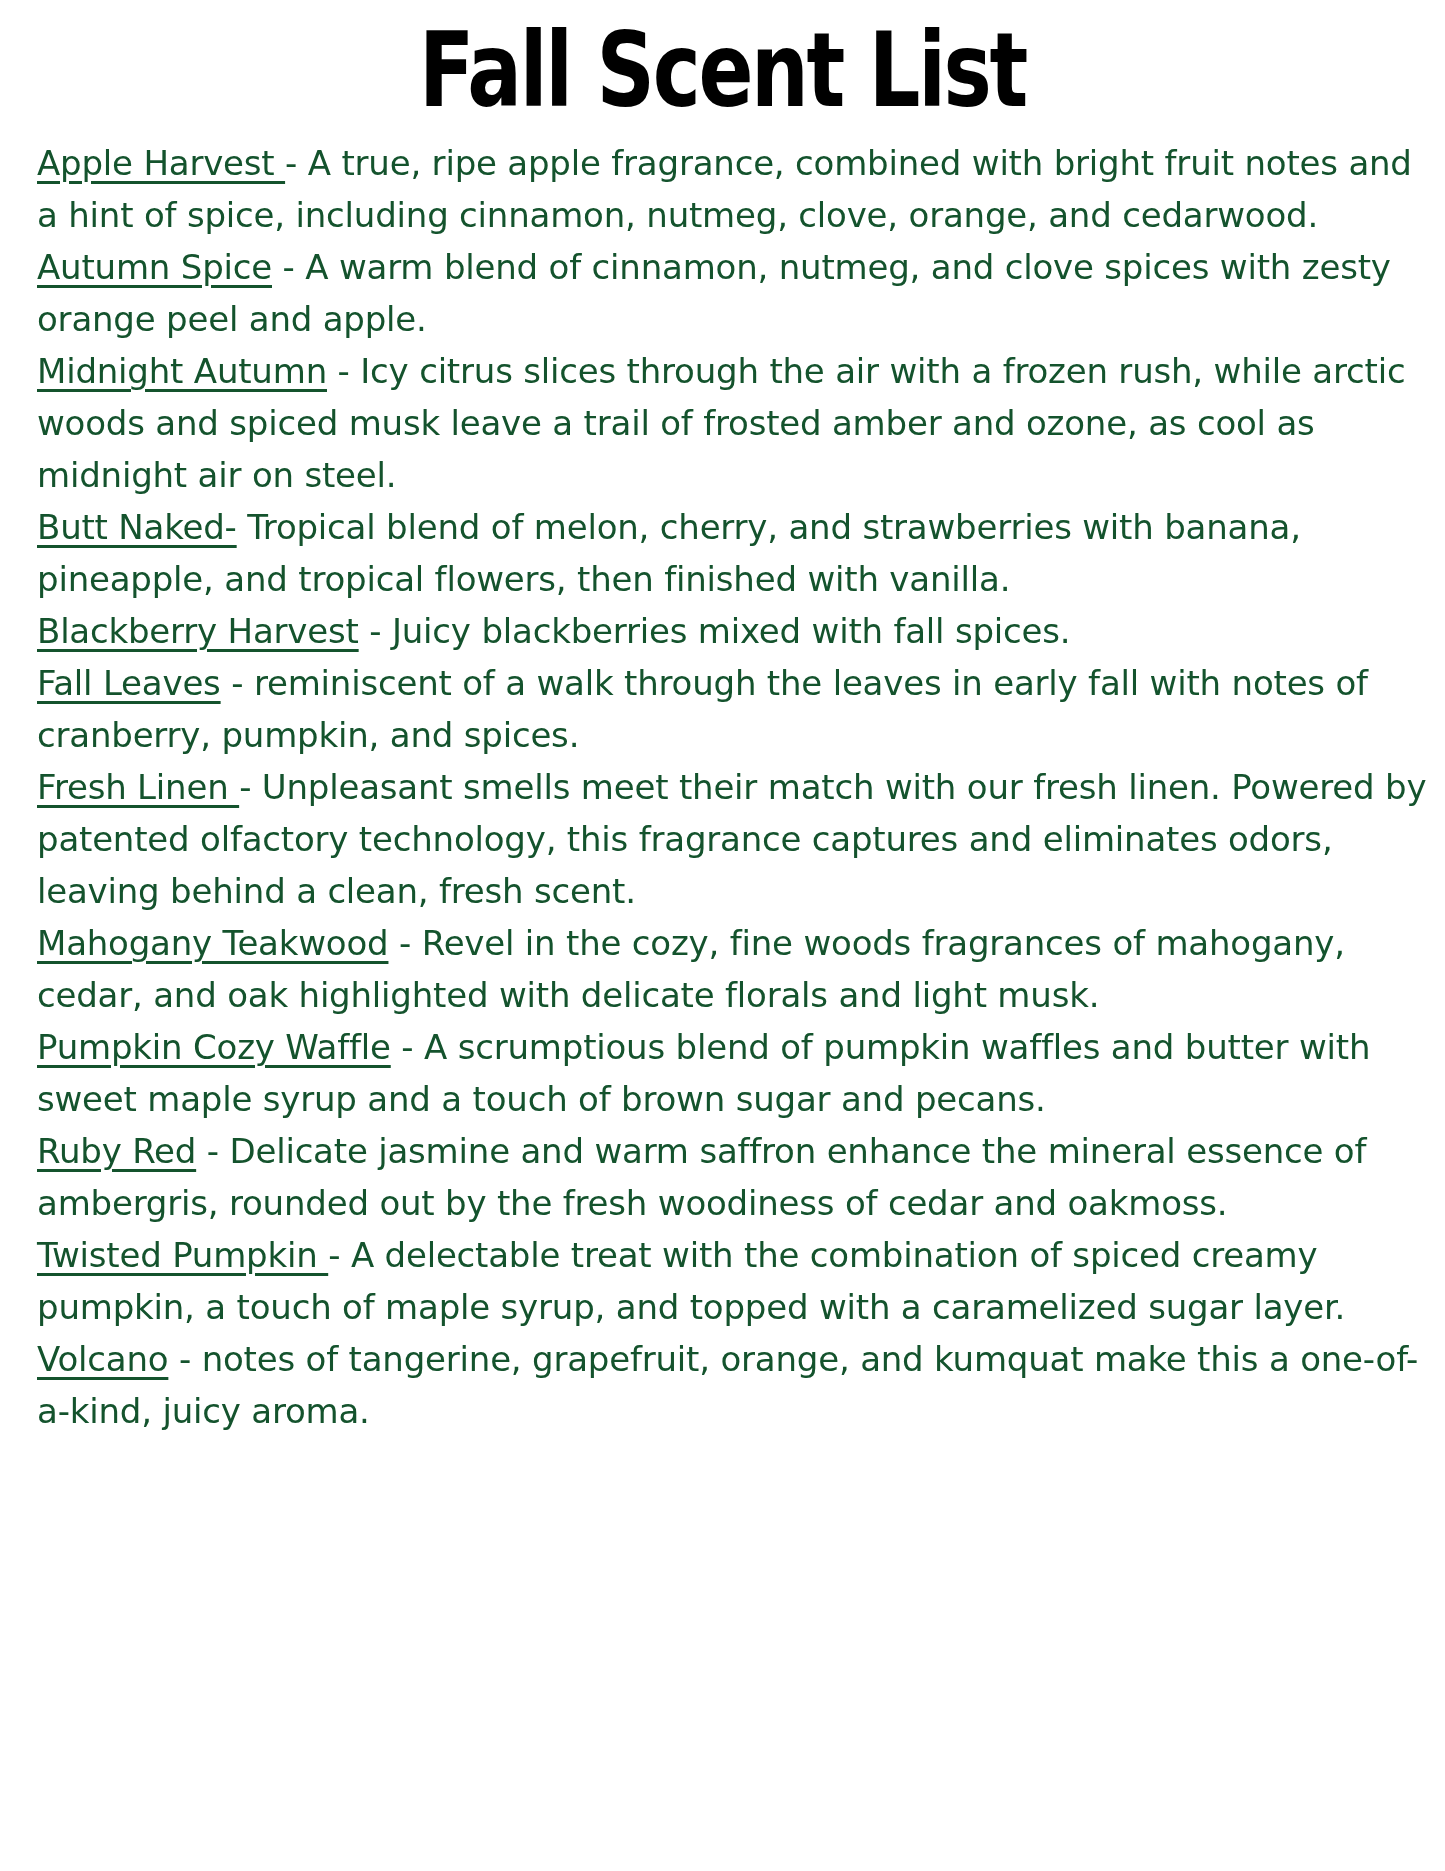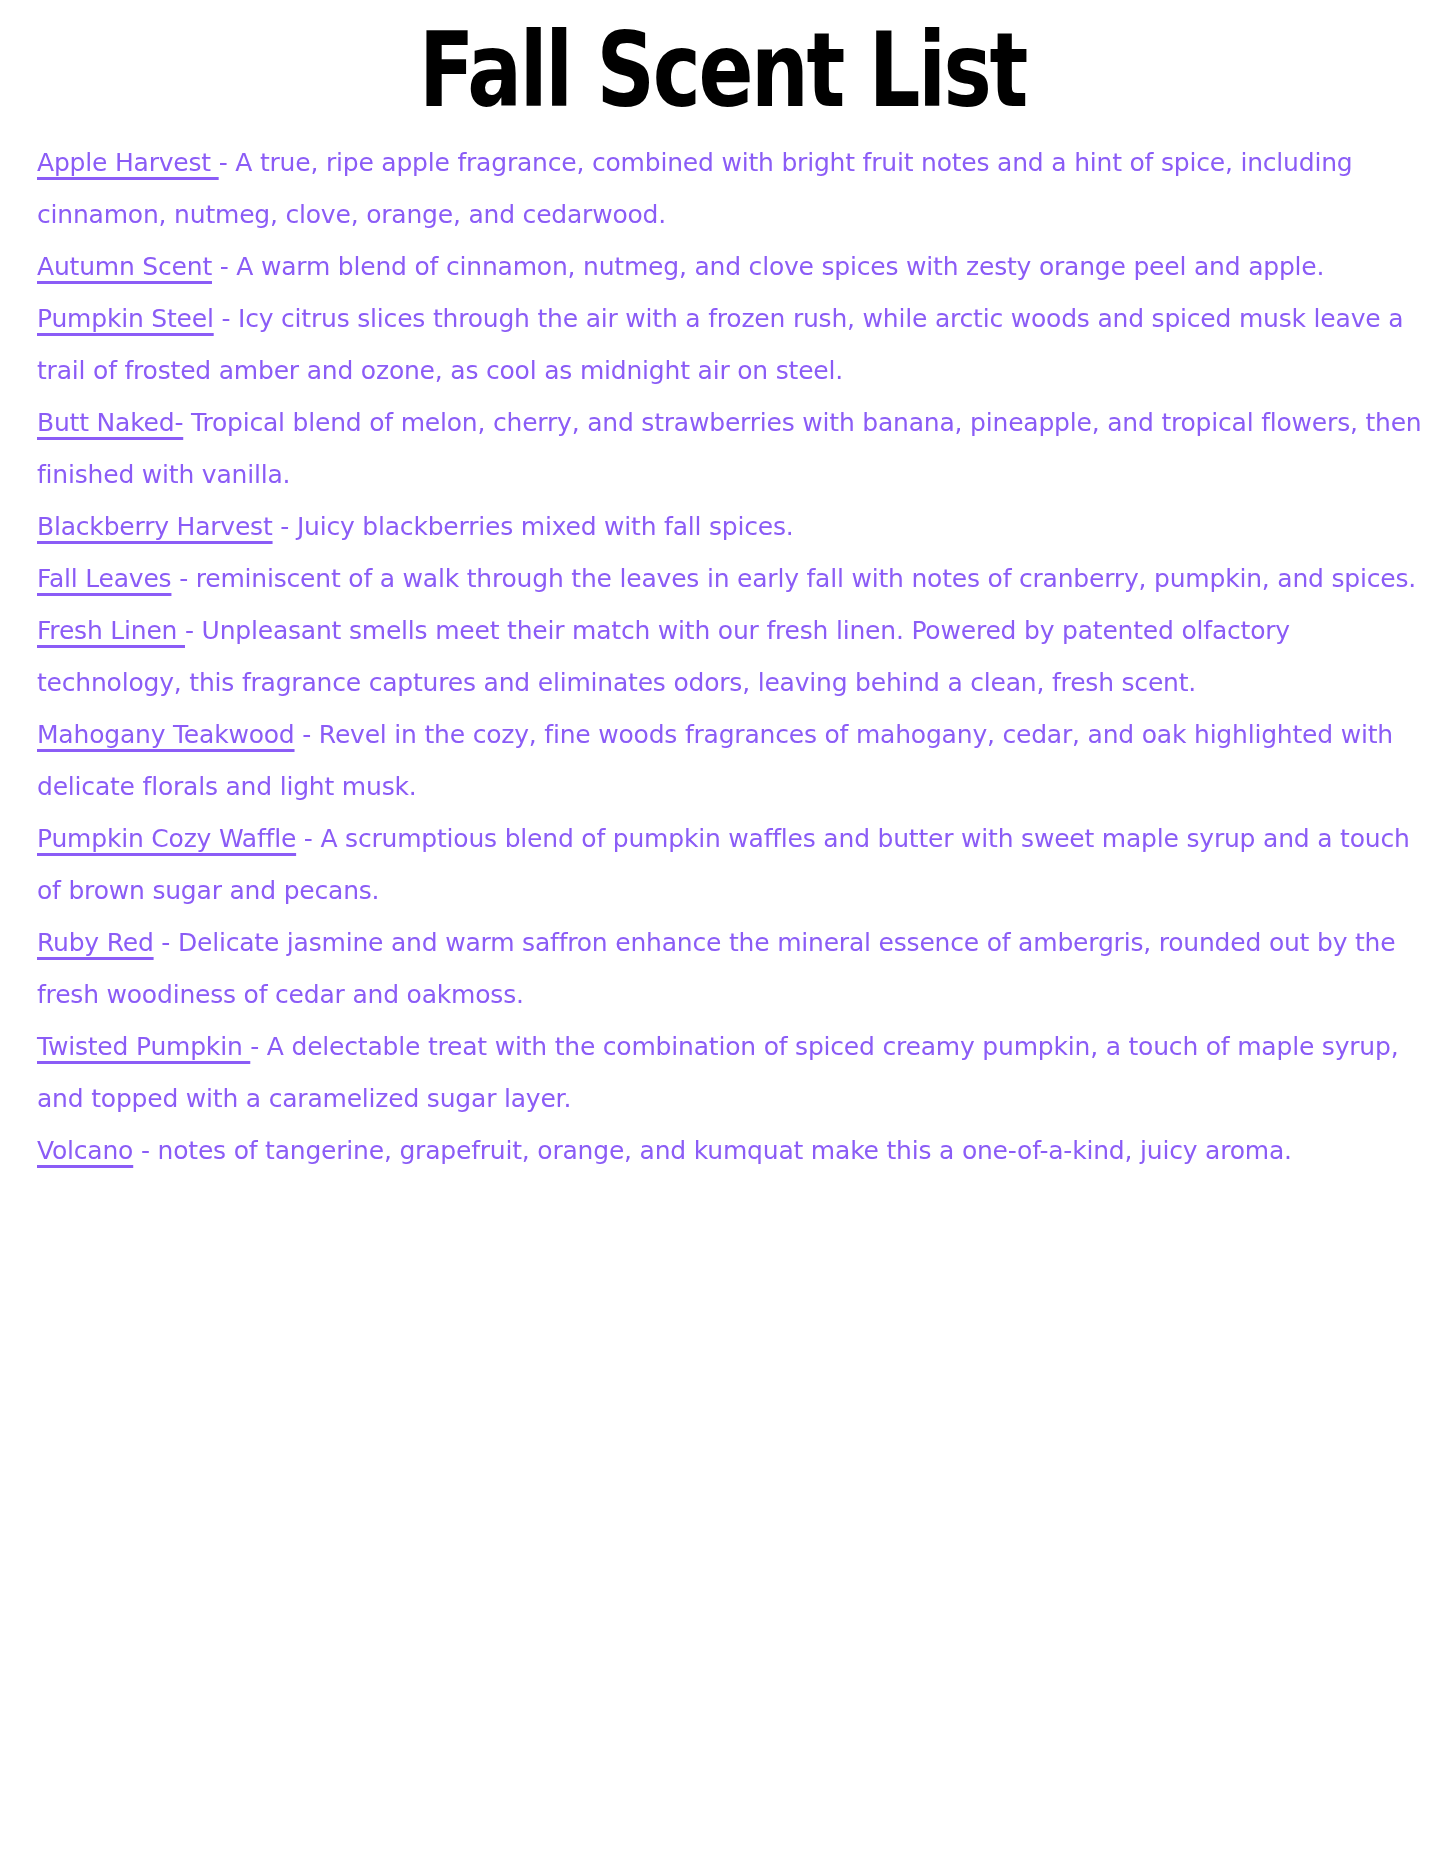--- a/index.html
+++ b/index.html
@@ -24,23 +24,23 @@
     line-height: 1.05;
     letter-spacing: -3px;
     color: #000000;
     transform: scaleX(0.78);
     transform-origin: 50% 50%;
     white-space: nowrap;
   }
   .scent-list {
     margin: 12px 16px 0 37px;
     font-family: "DejaVu Sans", sans-serif;
-    font-size: 25px;
+    font-size: 34px;
     line-height: 52px;
-    color: #8b5cf6;
+    color: #14532d;
     letter-spacing: -0.2px;
   }
   .scent-entry {
     margin: 0;
     padding: 0;
     white-space: pre-wrap;
   }
   .scent-name {
     text-decoration: underline;
     text-decoration-thickness: 3px;
@@ -48,25 +48,25 @@
   }
 </style>
 </head>
 <body>
 
 <div class="page">
   <h1 class="page-title">Fall Scent List</h1>
   <div class="scent-list">
   <p class="scent-entry"><span class="scent-name">Apple Harvest </span><span class="scent-description">- A true, ripe apple fragrance, combined with bright fruit notes and a hint of spice, including cinnamon, nutmeg, clove, orange, and cedarwood.</span></p>
 
-  <p class="scent-entry"><span class="scent-name">Autumn Scent</span><span class="scent-description"> - A warm blend of cinnamon, nutmeg, and clove spices with zesty orange peel and apple.</span></p>
+  <p class="scent-entry"><span class="scent-name">Autumn Spice</span><span class="scent-description"> - A warm blend of cinnamon, nutmeg, and clove spices with zesty orange peel and apple.</span></p>
 
 
 
-  <p class="scent-entry"><span class="scent-name">Pumpkin Steel</span><span class="scent-description"> - Icy citrus slices through the air with a frozen rush, while arctic woods and spiced musk leave a trail of frosted amber and ozone, as cool as midnight air on steel.</span></p>
+  <p class="scent-entry"><span class="scent-name">Midnight Autumn</span><span class="scent-description"> - Icy citrus slices through the air with a frozen rush, while arctic woods and spiced musk leave a trail of frosted amber and ozone, as cool as midnight air on steel.</span></p>
 
   <p class="scent-entry"><span class="scent-name">Butt Naked-</span><span class="scent-description"> Tropical blend of melon, cherry, and strawberries with banana, pineapple, and tropical flowers, then finished with vanilla.</span></p>
 
   <p class="scent-entry"><span class="scent-name">Blackberry Harvest</span><span class="scent-description"> - Juicy blackberries mixed with fall spices.</span></p>
 
   <p class="scent-entry"><span class="scent-name">Fall Leaves</span><span class="scent-description"> - reminiscent of a walk through the leaves in early fall with notes of cranberry, pumpkin, and spices.</span></p>
 
   <p class="scent-entry"><span class="scent-name">Fresh Linen </span><span class="scent-description">- Unpleasant smells meet their match with our fresh linen. Powered by patented olfactory technology, this fragrance captures and eliminates odors, leaving behind a clean, fresh scent.</span></p>
 
   <p class="scent-entry"><span class="scent-name">Mahogany Teakwood</span><span class="scent-description"> - Revel in the cozy, fine woods fragrances of mahogany, cedar, and oak highlighted with delicate florals and light musk.</span></p>

